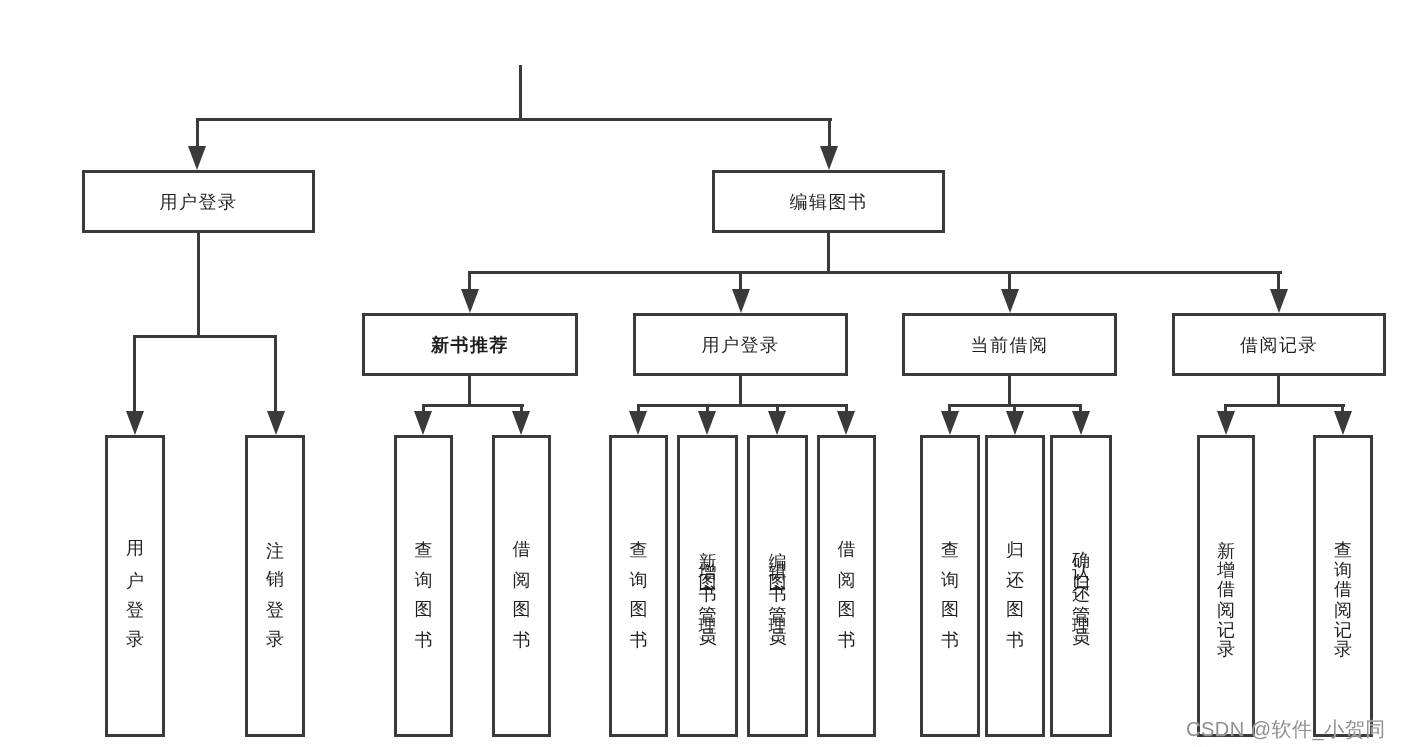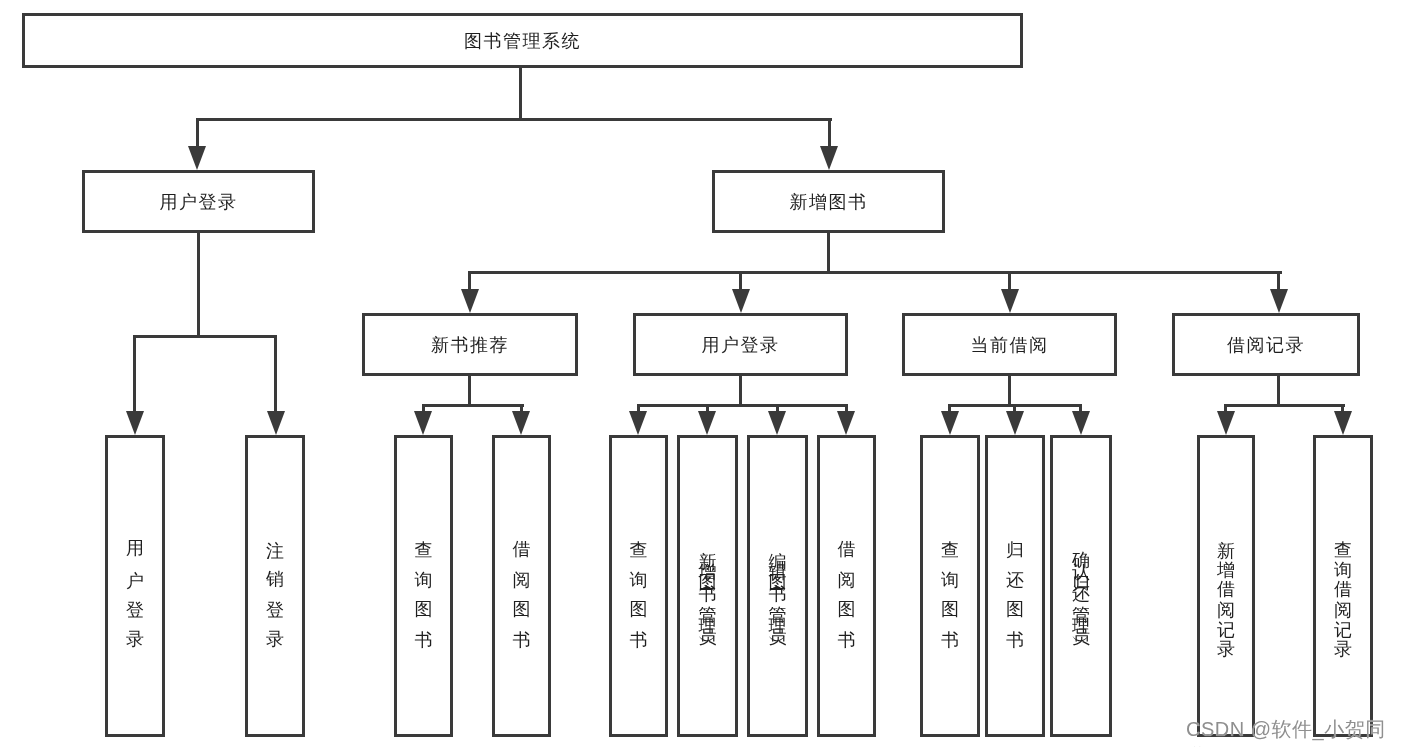--- a/index.html
+++ b/index.html
@@ -41,66 +41,63 @@
     position:absolute;left:1186px;top:716px;
     font-size:20px;color:var(--watermark);letter-spacing:0.5px;
     z-index:5;text-shadow:0 0 1px #ffffff;
   }
 </style>
 </head>
 <body>
 
 <div class="canvas">
 
-  <div class="box" style="left:22px;top:13px;width:1001px;height:55px;">
-    <span>图书管理系统</span>
-  </div>
 
   <div class="vline" style="left:519px;top:65px;height:56px;"></div>
   <div class="hline" style="left:196px;top:118px;width:636px;"></div>
   <div class="vline" style="left:196px;top:118px;height:32px;"></div>
   <div class="arr" style="left:188px;top:146px;"></div>
   <div class="vline" style="left:828px;top:118px;height:32px;"></div>
   <div class="arr" style="left:820px;top:146px;"></div>
 
   <div class="box" style="left:82px;top:170px;width:233px;height:63px;">
     <span>用户登录</span>
   </div>
   <div class="box" style="left:712px;top:170px;width:233px;height:63px;">
-    <span>新增图书</span>
+    <span>编辑图书</span>
   </div>
 
   <div class="vline" style="left:197px;top:233px;height:105px;"></div>
   <div class="hline" style="left:133px;top:335px;width:144px;"></div>
   <div class="vline" style="left:133px;top:335px;height:78px;"></div>
   <div class="arr" style="left:126px;top:411px;"></div>
   <div class="vline" style="left:274px;top:335px;height:78px;"></div>
   <div class="arr" style="left:267px;top:411px;"></div>
 
   <div class="vline" style="left:827px;top:233px;height:41px;"></div>
   <div class="hline" style="left:468px;top:271px;width:814px;"></div>
   <div class="vline" style="left:468px;top:271px;height:24px;"></div>
   <div class="arr" style="left:461px;top:289px;"></div>
   <div class="vline" style="left:739px;top:271px;height:24px;"></div>
   <div class="arr" style="left:732px;top:289px;"></div>
   <div class="vline" style="left:1008px;top:271px;height:24px;"></div>
   <div class="arr" style="left:1001px;top:289px;"></div>
   <div class="vline" style="left:1277px;top:271px;height:24px;"></div>
   <div class="arr" style="left:1270px;top:289px;"></div>
 
-  <div class="box lvl" style="left:362px;width:216px;">
+  <div class="box lvl" style="left:362px;width:216px;font-weight:bold;">
     <span>新书推荐</span>
   </div>
   <div class="box lvl" style="left:633px;width:215px;">
     <span>用户登录</span>
   </div>
   <div class="box lvl" style="left:902px;width:215px;text-align:center;">
     <span>当前借阅</span>
   </div>
-  <div class="box lvl" style="left:1172px;width:188px;justify-content:center;">
+  <div class="box lvl" style="left:1172px;width:214px;justify-content:center;">
     <span>借阅记录</span>
   </div>
 
   <div class="vline" style="left:468px;top:373px;height:34px;"></div>
   <div class="hline" style="left:422px;top:404px;width:102px;"></div>
   <div class="vline" style="left:422px;top:404px;height:10px;"></div>
   <div class="arr" style="left:414px;top:411px;"></div>
   <div class="vline" style="left:520px;top:404px;height:10px;"></div>
   <div class="arr" style="left:512px;top:411px;"></div>
 

